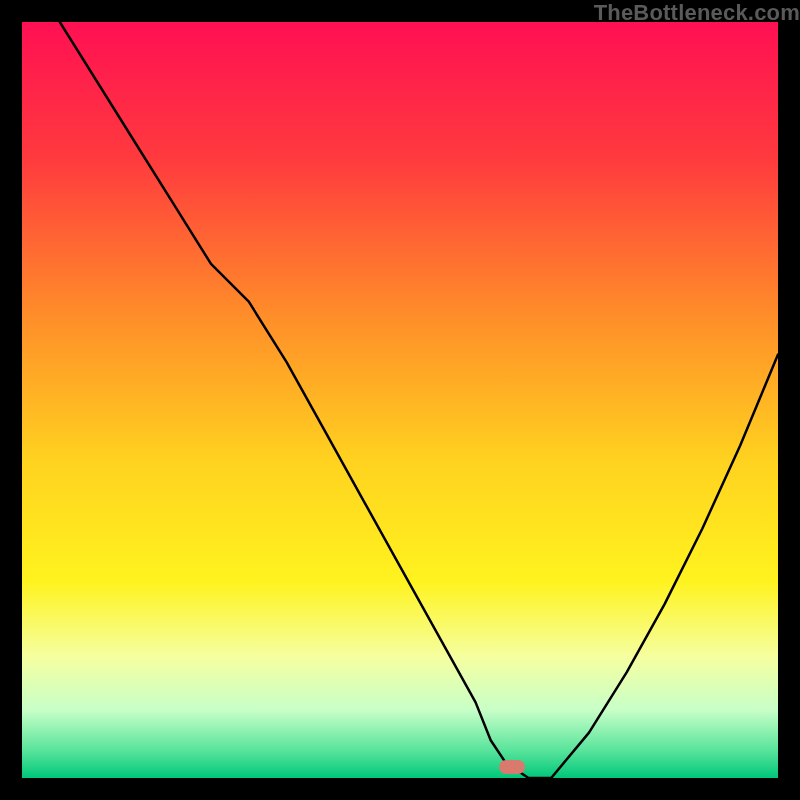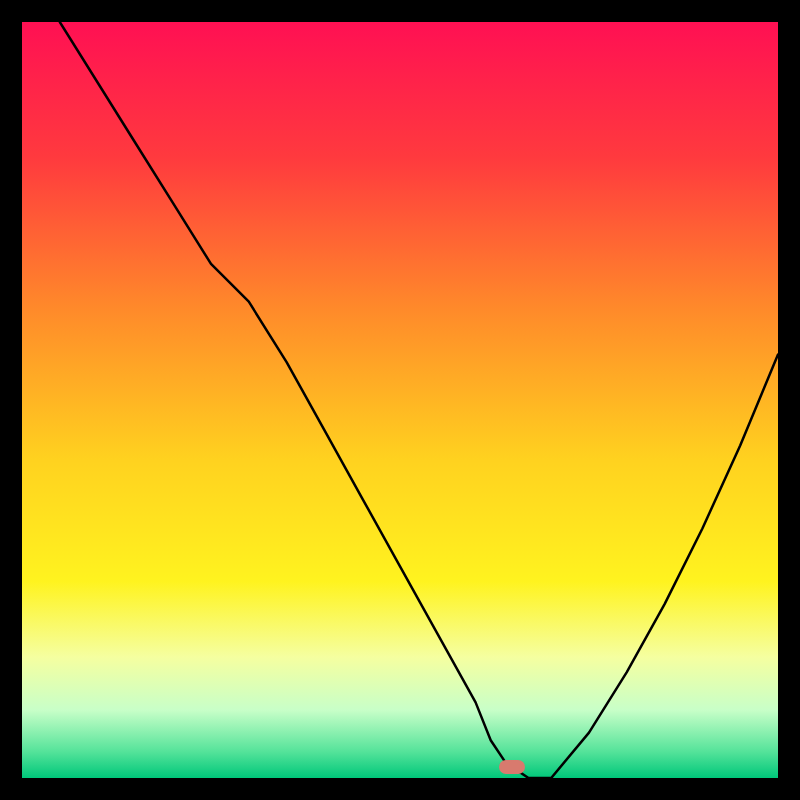--- a/index.html
+++ b/index.html
@@ -61,14 +61,15 @@
     <div class="gradient-bg" id="gradient-bg" style="background: linear-gradient(rgb(255, 16, 83) 0%, rgb(255, 58, 62) 18%, rgb(255, 138, 42) 38%, rgb(255, 210, 31) 58%, rgb(255, 243, 31) 74%, rgb(245, 255, 160) 84%, rgb(200, 255, 200) 91%, rgb(85, 227, 154) 96.5%, rgb(0, 199, 122) 100%);"></div>
 
     <svg class="curve-svg" viewBox="0 0 756 756" preserveAspectRatio="none">
       <path id="curve-path" d="M 37.8 0.0 L 75.6 60.5 L 113.4 121.0 L 151.2 181.4 L 189.0 241.9 L 226.8 279.7 L 264.6 340.2 L 302.4 408.2 L 340.2 476.3 L 378.0 544.3 L 415.8 612.4 L 453.6 680.4 L 468.7 718.2 L 483.8 740.9 L 506.5 756.0 L 529.2 756.0 L 567.0 710.6 L 604.8 650.2 L 642.6 582.1 L 680.4 506.5 L 718.2 423.4 L 756.0 332.6" fill="none" stroke="#000000" stroke-width="2.5" stroke-linejoin="round" stroke-linecap="round"></path>
     </svg>
 
     <div class="marker" id="marker" style="width: 26px; height: 14px; left: 476.888px; top: 737.66px; background: rgb(216, 122, 110);"></div>
 
   </div>
 
+  <div class="watermark">TheBottleneck.com</div>
 
 </div>
 
 </body></html>

